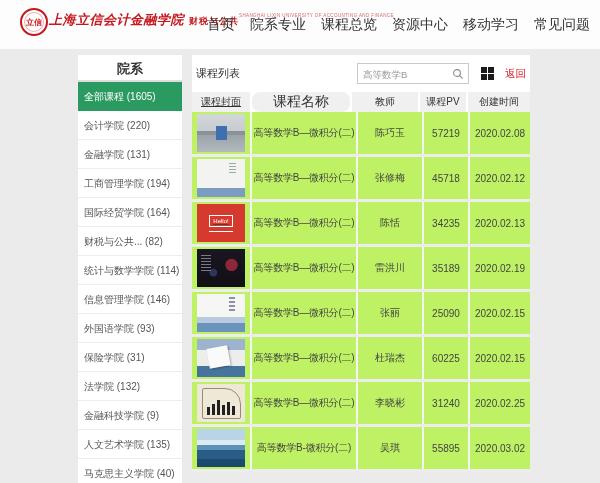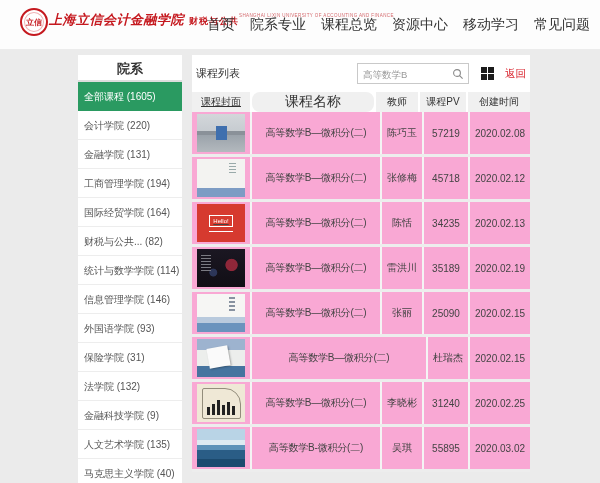--- a/index.html
+++ b/index.html
@@ -62,29 +62,29 @@
     box-shadow:7px 0 #1b1b1b, 0 7px #1b1b1b, 7px 7px #1b1b1b; cursor:pointer; flex:none;
   }
   .back-link { font-size:10.5px; color:#d9232d; margin-left:10px; text-decoration:none; cursor:pointer;font-family:Liberation Serif, serif; }
   
   .thead { display:flex; height:20px; background:#fff; }
   .thead .cell {
     background:#f0f0f0; color:#333; font-size:10px; display:flex;
     align-items:center; justify-content:center; white-space:nowrap;
   }
   .thead .cell + .cell { margin-left:2px; }
-  .row { display:flex; height:45px; background:#f9a8d4; border-bottom:3px solid #ededed; }
+  .row { display:flex; height:45px; background:#bef264; border-bottom:3px solid #ededed; }
   .row .cell {
     display:flex; align-items:center; justify-content:center;
     font-size:10px; color:#444; white-space:nowrap; overflow:hidden;
   }
   .row .cell + .cell { border-left:2px solid #f4f4f4; }
   .c0 { width:58px; flex:none;text-decoration:underline; }
   .c1 { flex:1; font-size:9.5px; letter-spacing:-0.2px; }
-  .c2 { width:42px; flex:none; }
+  .c2 { width:66px; flex:none; }
   .c3 { width:46px; flex:none; }
   .c4 { width:62px; flex:none; }
   .thead .c1 { font-size:14px; letter-spacing:0;border-radius:8px; }
   
   .cover { width:48px; height:38px; position:relative; overflow:hidden; flex:none; }
   .cover-campus-photo { background:linear-gradient(180deg,#d3d7da 0%,#c6cbd0 48%,#99a1a9 52%,#b3b9be 100%); }
   .cover-campus-photo::before { content:""; position:absolute; left:0; top:17px; width:48px; height:4px; background:#8a9199; }
   .cover-campus-photo::after { content:""; position:absolute; left:19px; top:12px; width:11px; height:14px; background:#3f6fae; }
   .cover-white-book { background:#f3f3f1; }
   .cover-white-book::before { content:""; position:absolute; bottom:0; left:0; width:100%; height:9px; background:#7d9cc4; }
@@ -231,20 +231,21 @@
           <div class="cell c2">张丽</div>
           <div class="cell c3">25090</div>
           <div class="cell c4">2020.02.15</div>
         </div>
         <div class="row">
           <div class="cell c0">
             <div class="cover cover-textbook-blue2"></div>
           </div>
           <div class="cell c1">高等数学B—微积分(二)</div>
           <div class="cell c2">杜瑞杰</div>
+          <div class="cell c3">60225</div>
           <div class="cell c4">2020.02.15</div>
         </div>
         <div class="row">
           <div class="cell c0">
             <div class="cover cover-sneaker-chart"></div>
           </div>
           <div class="cell c1">高等数学B—微积分(二)</div>
           <div class="cell c2">李晓彬</div>
           <div class="cell c3">31240</div>
           <div class="cell c4">2020.02.25</div>

